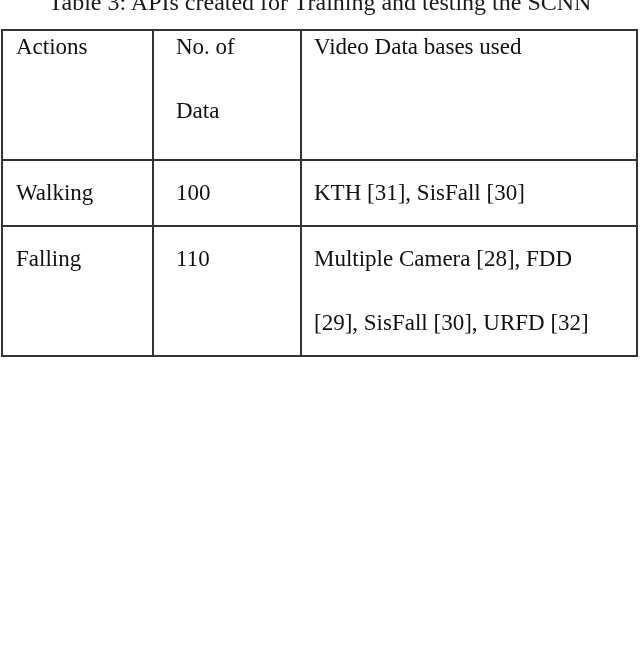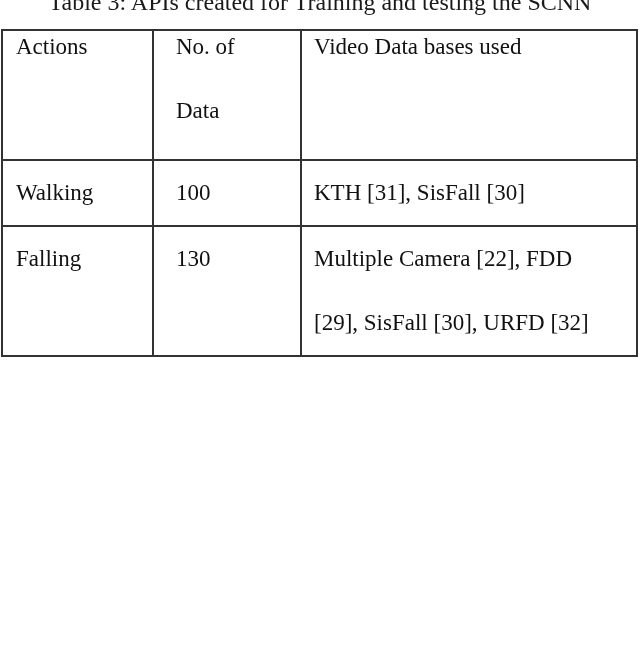--- a/index.html
+++ b/index.html
@@ -56,21 +56,21 @@
         </td>
     <td class="c3">
           <span class="line">KTH [31], SisFall [30]</span>
         </td>
   </tr>
   <tr class="r-tall">
     <td class="c1">
           <span class="line">Falling</span>
         </td>
     <td class="c2">
-          <span class="line">130</span>
+          <span class="line">110</span>
         </td>
     <td class="c3">
-      <span class="line">Multiple Camera [22], FDD</span>
+      <span class="line">Multiple Camera [28], FDD</span>
       <span class="line">[29], SisFall [30], URFD [32]</span>
     </td>
   </tr>
 </tbody>
   </table>
 
 </body></html>

